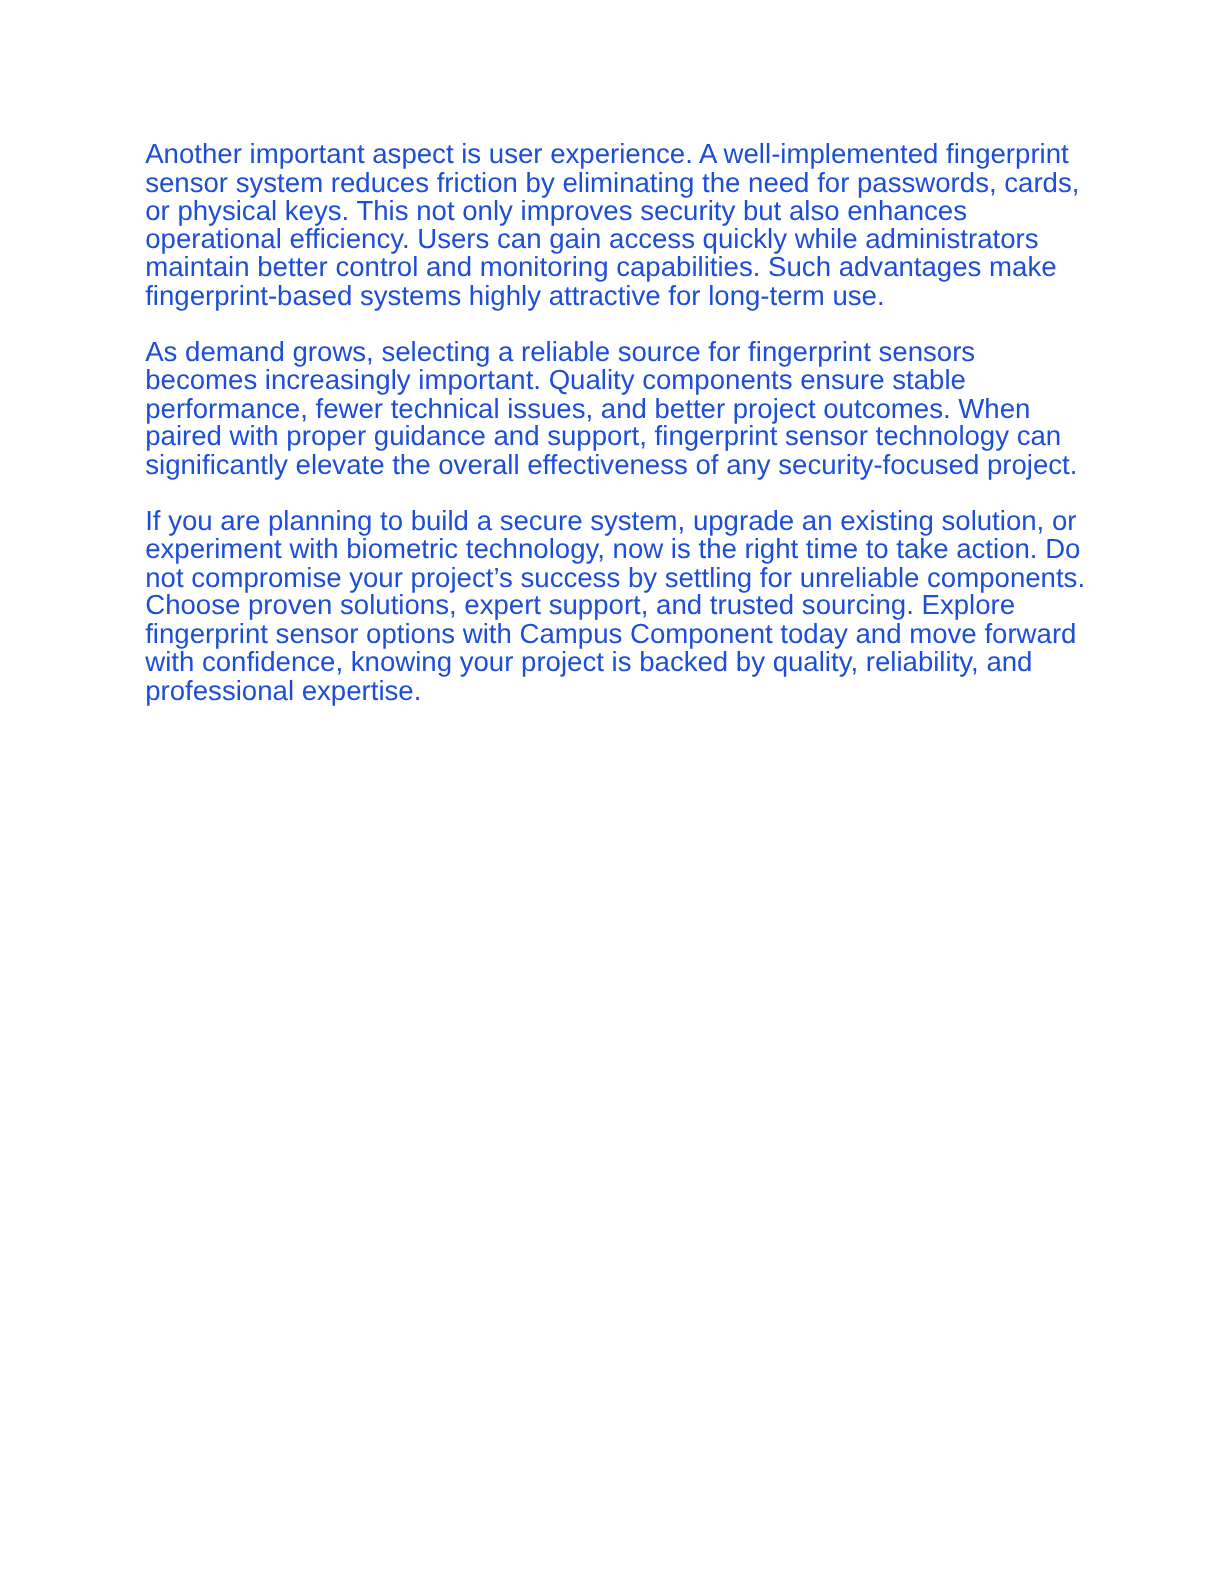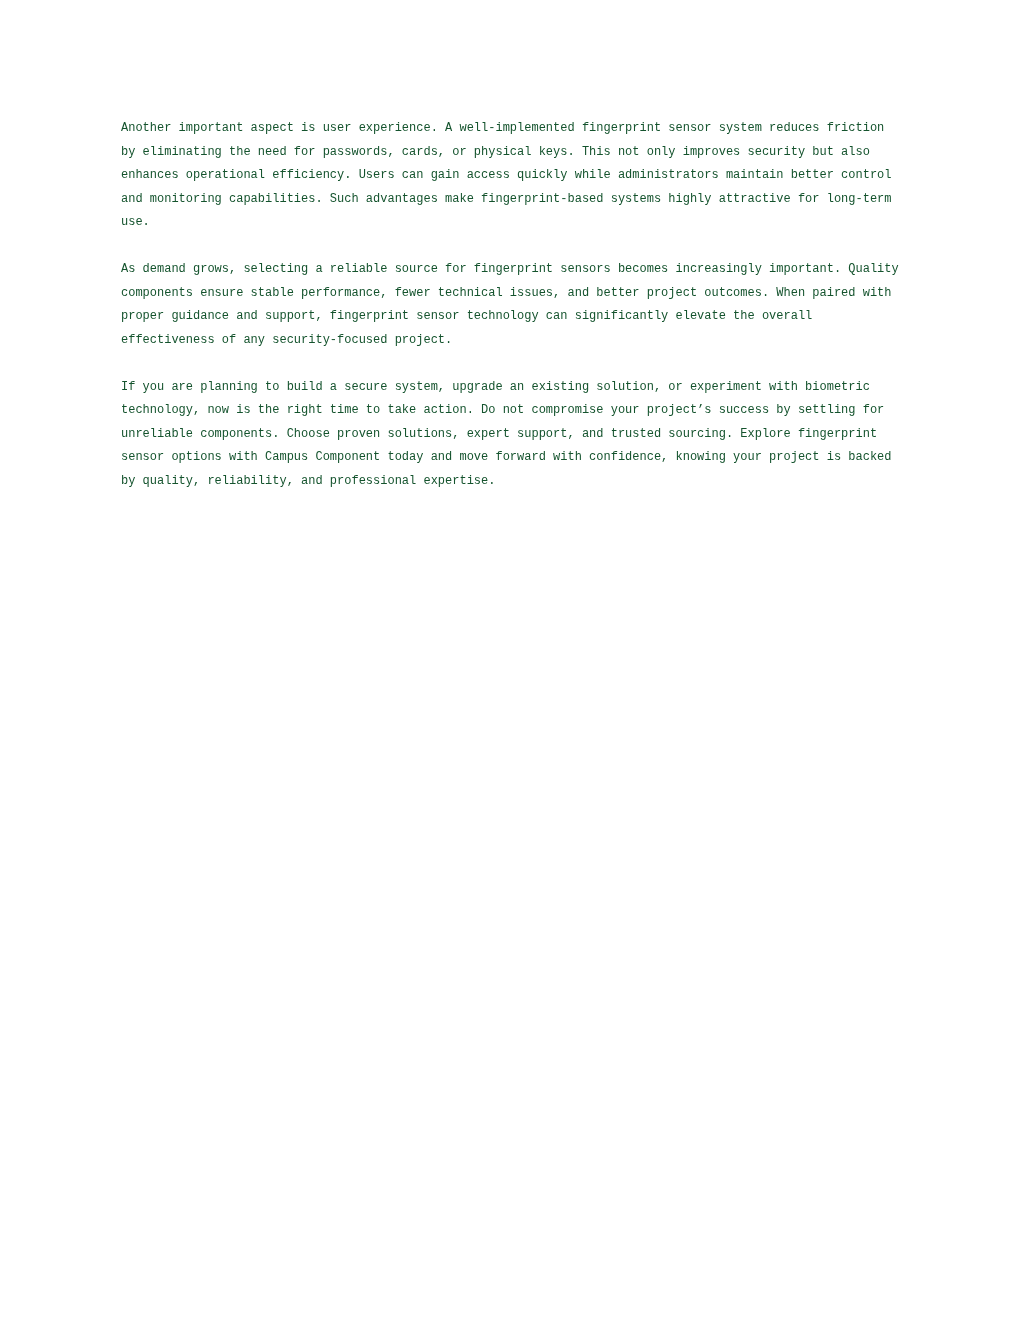--- a/index.html
+++ b/index.html
@@ -13,24 +13,24 @@
     overflow: hidden;
   }
   .doc-page {
     box-sizing: border-box;
     width: 1024px;
     height: 1325px;
     padding: 117px 119px 0 121px; 
     background: #ffffff;
   }
   .doc-body {
-    font-family: Liberation Mono, monospace;
-    font-size: 12px;
+    font-family: Liberation Sans, sans-serif;
+    font-size: 23px;
     line-height: 23.5px;
-    color: #14532d;
+    color: #1d4ed8;
     text-rendering: optimizeLegibility;
   }
   .doc-body p {
     margin: 0 0 23.5px 0;
     padding: 0;
   }
   .doc-body p:last-child {
     margin-bottom: 12px;
   }
 </style>

